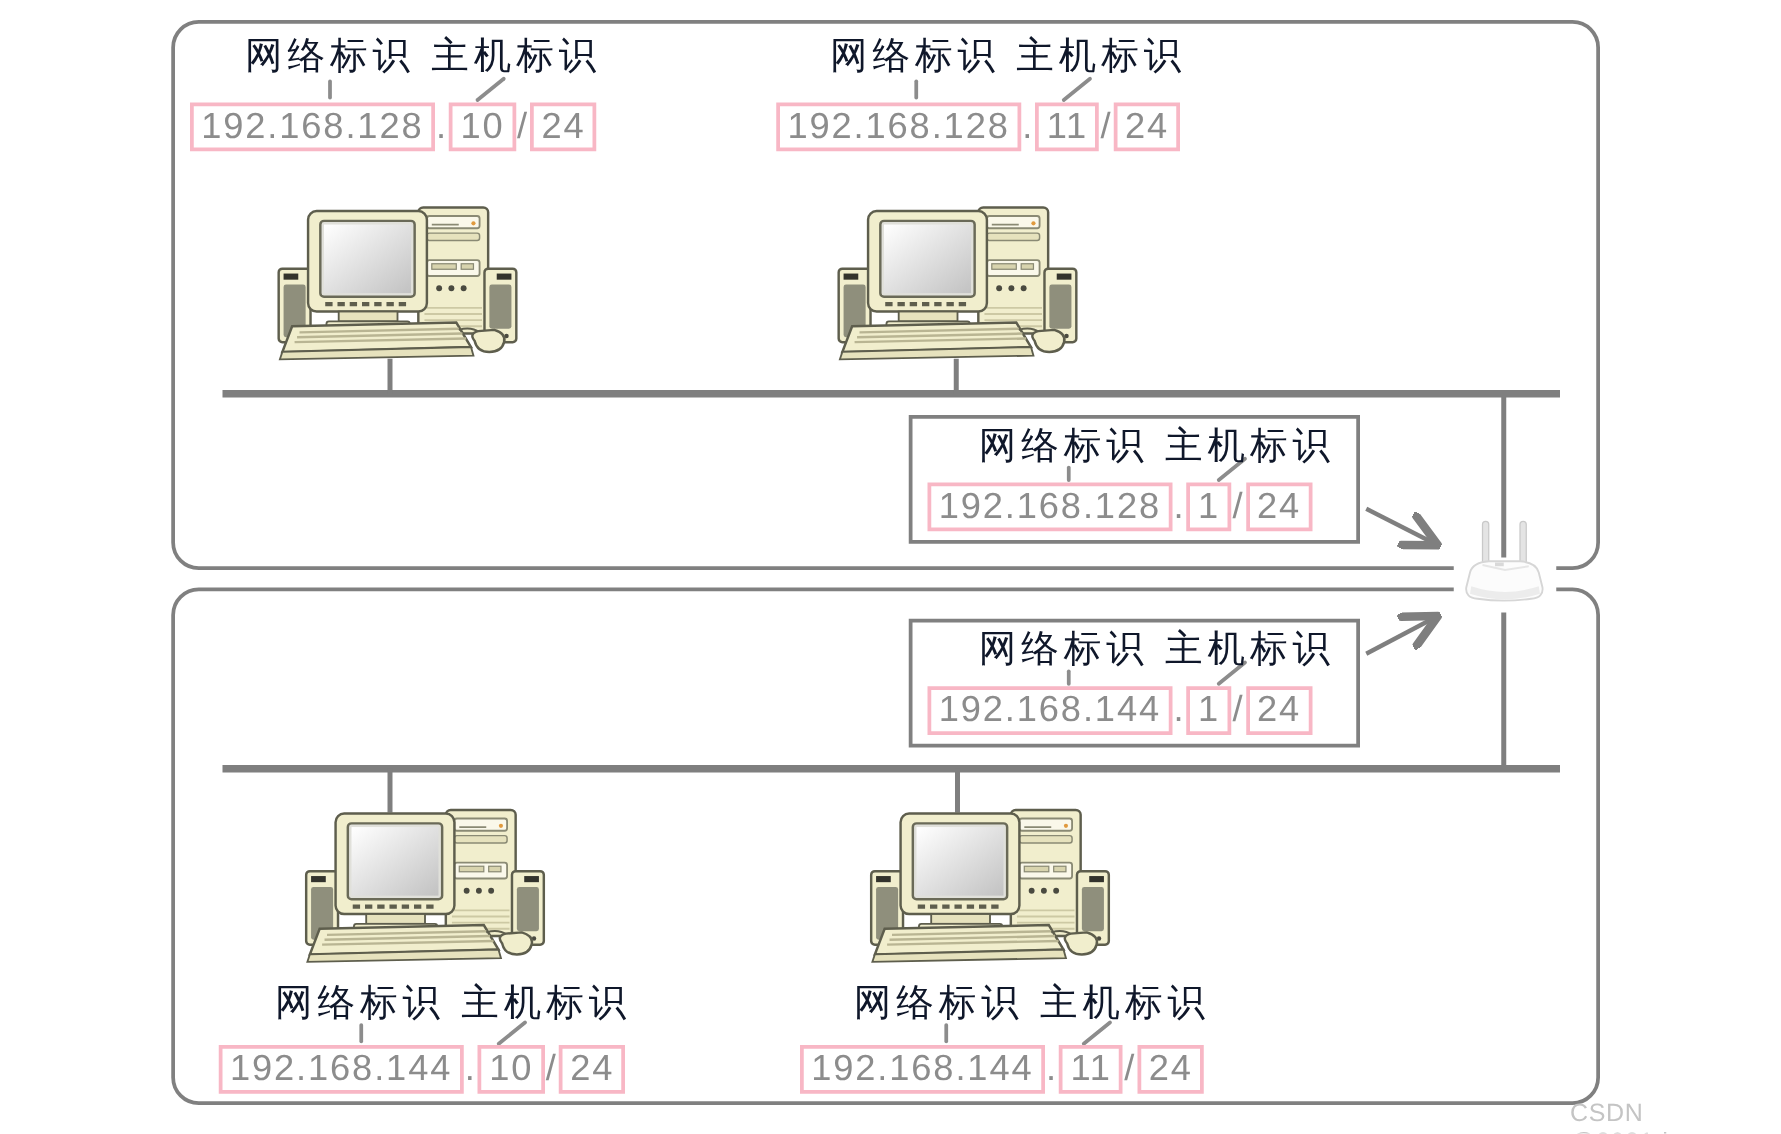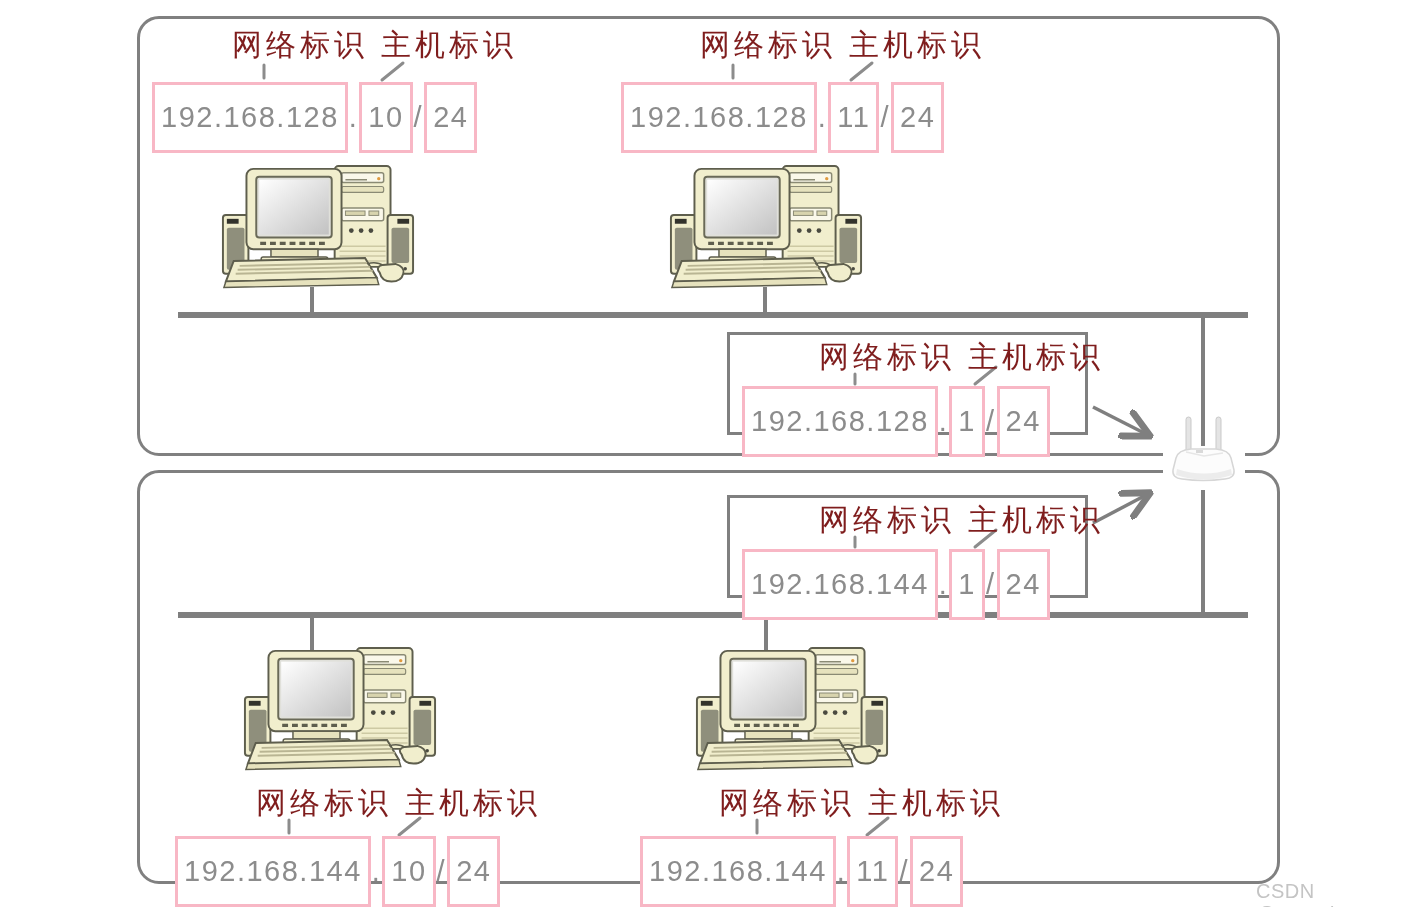--- a/index.html
+++ b/index.html
@@ -8,25 +8,25 @@
   .big-box{position:absolute;box-sizing:border-box;background:#fff;
            border:3px solid #808080;border-radius:22px;z-index:1;}
   #subnet1-box{left:137px;top:16px;width:1143px;height:440px;}
   #subnet2-box{left:137px;top:470px;width:1143px;height:414px;}
   .mid-box{position:absolute;box-sizing:border-box;background:#fff;
            border:3px solid #808080;z-index:2;}
   #router-if1-box{left:727px;top:332px;width:361px;height:103px;}
   #router-if2-box{left:727px;top:495px;width:361px;height:103px;}
   svg.layer{position:absolute;left:0;top:0;z-index:3;pointer-events:none;}
   .heading{position:absolute;z-index:4;font-family:"DejaVu Serif",serif;
-           font-size:30px;line-height:34px;color:#7f1d1d;letter-spacing:4px;white-space:nowrap;margin-left:36px;}
+           font-size:30px;line-height:34px;color:#0f172a;letter-spacing:4px;white-space:nowrap;}
   .heading .gap{margin-left:13px;}
   .iprow{position:absolute;z-index:4;display:flex;align-items:center;white-space:nowrap;
          font-family:"Liberation Sans",sans-serif;font-size:29px;color:#8c8c8c;letter-spacing:1.5px;}
-  .pbox{display:inline-block;border:3px solid #f8b7c5;padding:16px 6px;line-height:33px;background:#fff;}
+  .pbox{display:inline-block;border:3px solid #f8b7c5;padding:0 6px;line-height:33px;background:#fff;}
   .sep{margin:0 1px;line-height:33px;}
   .watermark{position:absolute;left:1256px;top:880px;z-index:5;
              font-size:20px;color:#c4c4c4;letter-spacing:0.5px;}
 </style>
 </head>
 <body>
 
 <div class="canvas">
 
   <div class="big-box" id="subnet1-box"></div>

